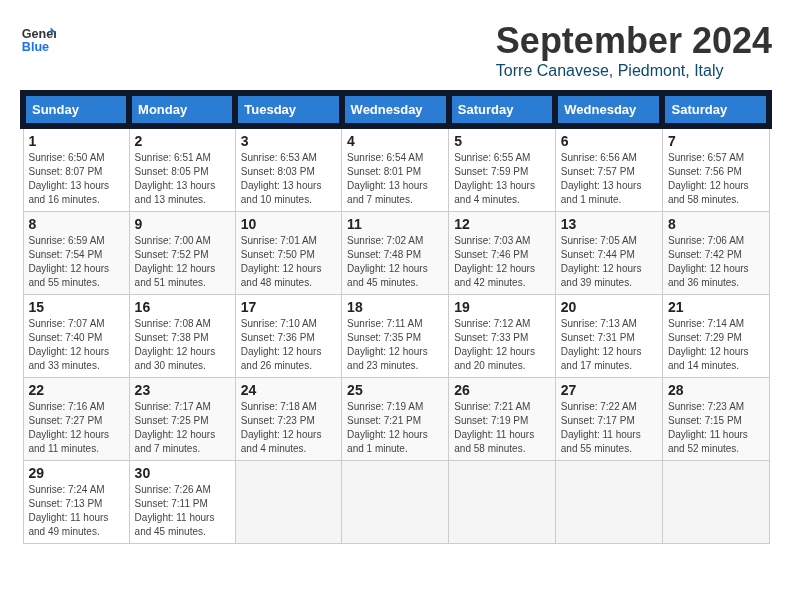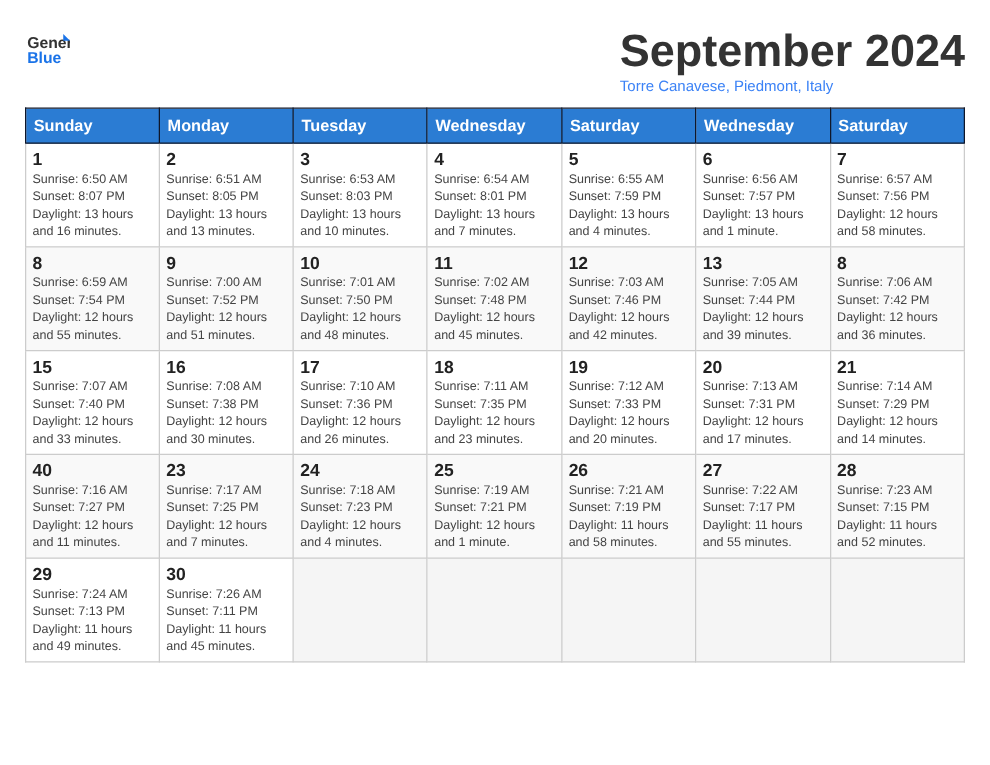--- a/index.html
+++ b/index.html
@@ -26,36 +26,36 @@
       height: 36px;
     }
     .title-area {
     }
     .month-title {
       font-size: 36px;
       font-weight: bold;
       color: #333;
     }
     .location-title {
-      font-size: 12px;
-      color: #3b82f6;
+      font-size: 16px;
+      color: #0c4a6e;
     }
     table {
       width: 100%;
       border-collapse: collapse;
       font-size: 11px;
     }
     th {
       background-color: #2b7cd3;
       color: #fff;
       text-align: left;
       padding: 6px 6px;
       font-size: 13px;
       font-weight: bold;
-      border: 1px solid #0f172a;
+      border: 6px solid #0f172a;
     }
     td {
       border: 1px solid #ccc;
       vertical-align: top;
       padding: 4px 5px;
       height: 80px;
       width: 108px;
       background: #fff;
     }
     td.empty {
@@ -195,21 +195,21 @@
         <div class="day-detail">Sunrise: 7:13 AM<br>Sunset: 7:31 PM<br>Daylight: 12 hours and 17 minutes.</div>
       </td>
       <td>
         <div class="day-num">21</div>
         <div class="day-detail">Sunrise: 7:14 AM<br>Sunset: 7:29 PM<br>Daylight: 12 hours and 14 minutes.</div>
       </td>
     </tr>
 
     <tr>
       <td>
-        <div class="day-num">40</div>
+        <div class="day-num">22</div>
         <div class="day-detail">Sunrise: 7:16 AM<br>Sunset: 7:27 PM<br>Daylight: 12 hours and 11 minutes.</div>
       </td>
       <td>
         <div class="day-num">23</div>
         <div class="day-detail">Sunrise: 7:17 AM<br>Sunset: 7:25 PM<br>Daylight: 12 hours and 7 minutes.</div>
       </td>
       <td>
         <div class="day-num">24</div>
         <div class="day-detail">Sunrise: 7:18 AM<br>Sunset: 7:23 PM<br>Daylight: 12 hours and 4 minutes.</div>
       </td>

